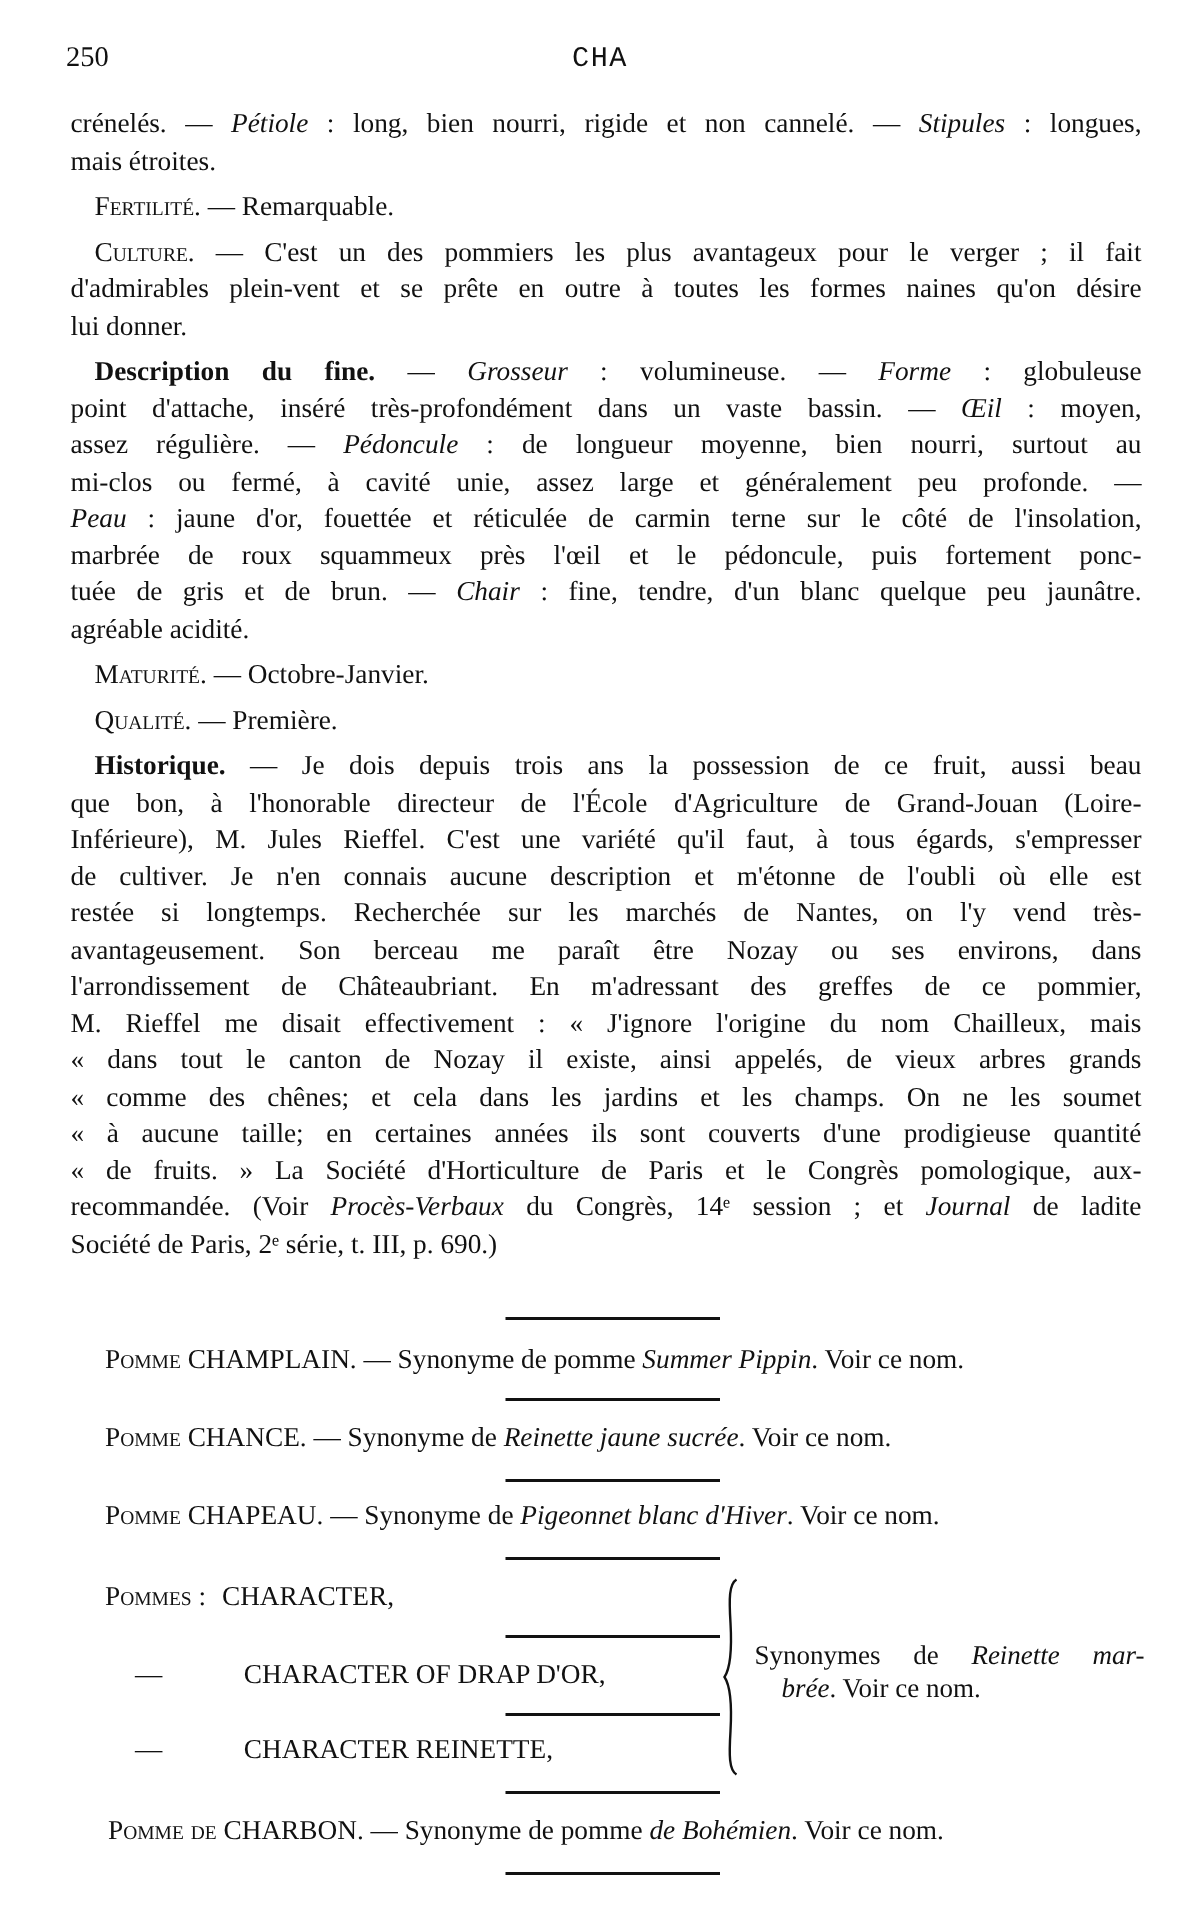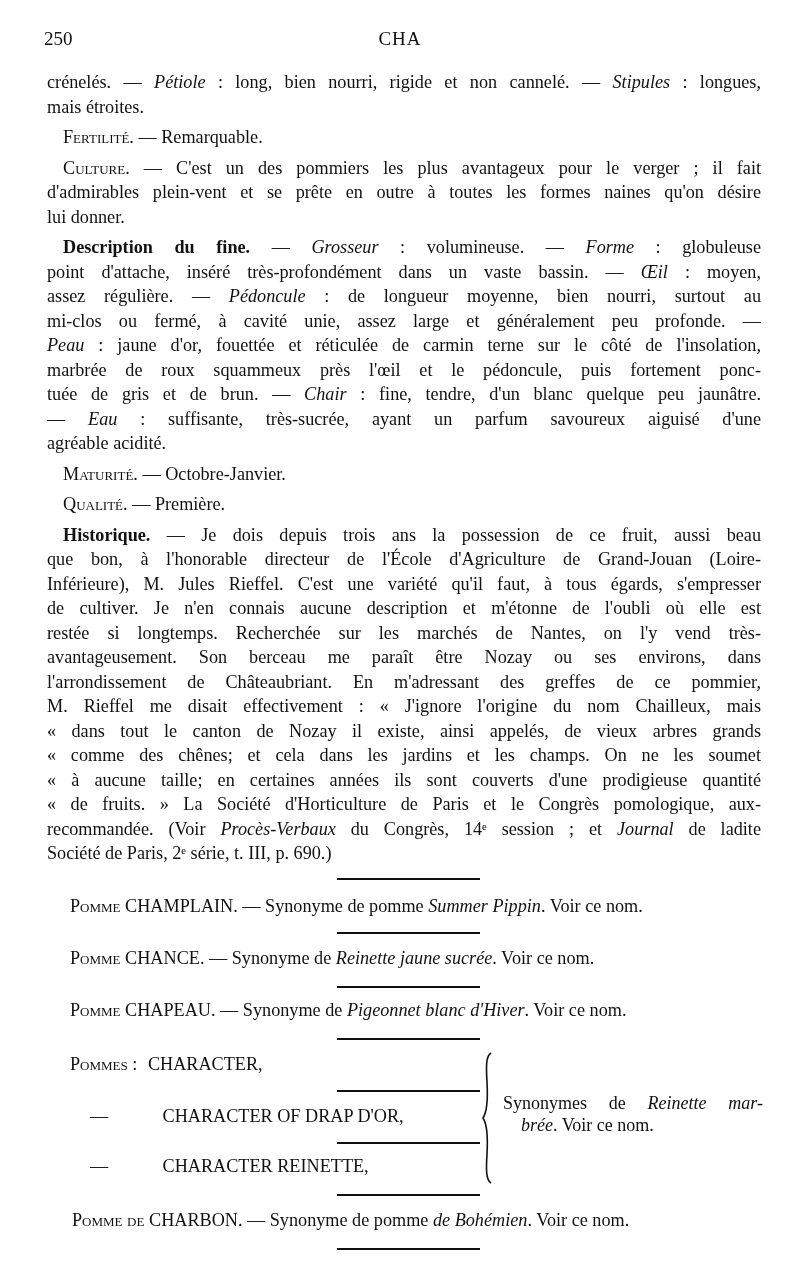--- a/index.html
+++ b/index.html
@@ -3,21 +3,21 @@
   <meta charset="utf-8">
   <style>
     html, body { margin: 0; padding: 0; background: #ffffff; }
     body {
       width: 800px; height: 1284px; position: relative; overflow: hidden;
       font-family: "Liberation Serif", "DejaVu Serif", serif;
       color: #111;
     }
     .page-header { position: absolute; top: 28px; left: 44px; right: 44px; height: 28px; font-size: 19px; }
     .page-number { position: absolute; left: 0; top: 0; }
-    .running-head { position: absolute; left: 0; right: 0; text-align: center; top: 0; letter-spacing: 1px; }
+    .running-head { position: absolute; left: 0; right: 0; text-align: center; top: 0; letter-spacing: 1px; font-family: Liberation Mono, monospace; }
     .body { position: absolute; left: 47px; width: 714px; top: 70px; font-size: 18.2px; line-height: 24.5px; }
     .line { display: block; white-space: nowrap; text-align: justify; text-align-last: justify; }
     .line.last { text-align-last: left; }
     .para { margin-bottom: 6px; }
     .indent { padding-left: 16px; }
     .sc { font-variant: small-caps; }
     .b { font-weight: bold; }
     .i { font-style: italic; }
     .rule { position: absolute; left: 337px; width: 143px; height: 0; border-top: 2px solid #111; }
     .entry { position: absolute; left: 70px; font-size: 18.2px; white-space: nowrap; }
@@ -48,21 +48,20 @@
       <span class="line last"><span>lui donner.</span></span>
     </div>
     <div class="para">
       <span class="line indent"><span class="b">Description du fine.</span><span> — </span><span class="i">Grosseur</span><span> : volumineuse. — </span><span class="i">Forme</span><span> : globuleuse</span></span>
       <span class="line"><span>point d'attache, inséré très-profondément dans un vaste bassin. — </span><span class="i">Œil</span><span> : moyen,</span></span>
       <span class="line"><span>assez régulière. — </span><span class="i">Pédoncule</span><span> : de longueur moyenne, bien nourri, surtout au</span></span>
       <span class="line"><span>mi-clos ou fermé, à cavité unie, assez large et généralement peu profonde. —</span></span>
       <span class="line"><span class="i">Peau</span><span> : jaune d'or, fouettée et réticulée de carmin terne sur le côté de l'insolation,</span></span>
       <span class="line"><span>marbrée de roux squammeux près l'œil et le pédoncule, puis fortement ponc-</span></span>
       <span class="line"><span>tuée de gris et de brun. — </span><span class="i">Chair</span><span> : fine, tendre, d'un blanc quelque peu jaunâtre.</span></span>
-      <span class="line"><span>— </span><span class="i">Eau</span><span> : suffisante, très-sucrée, ayant un parfum savoureux aiguisé d'une</span></span>
       <span class="line last"><span>agréable acidité.</span></span>
     </div>
     <div class="para">
       <span class="line last indent"><span class="sc">Maturité.</span><span> — Octobre-Janvier.</span></span>
     </div>
     <div class="para">
       <span class="line last indent"><span class="sc">Qualité.</span><span> — Première.</span></span>
     </div>
     <div class="para">
       <span class="line indent"><span class="b">Historique.</span><span> — Je dois depuis trois ans la possession de ce fruit, aussi beau</span></span>

